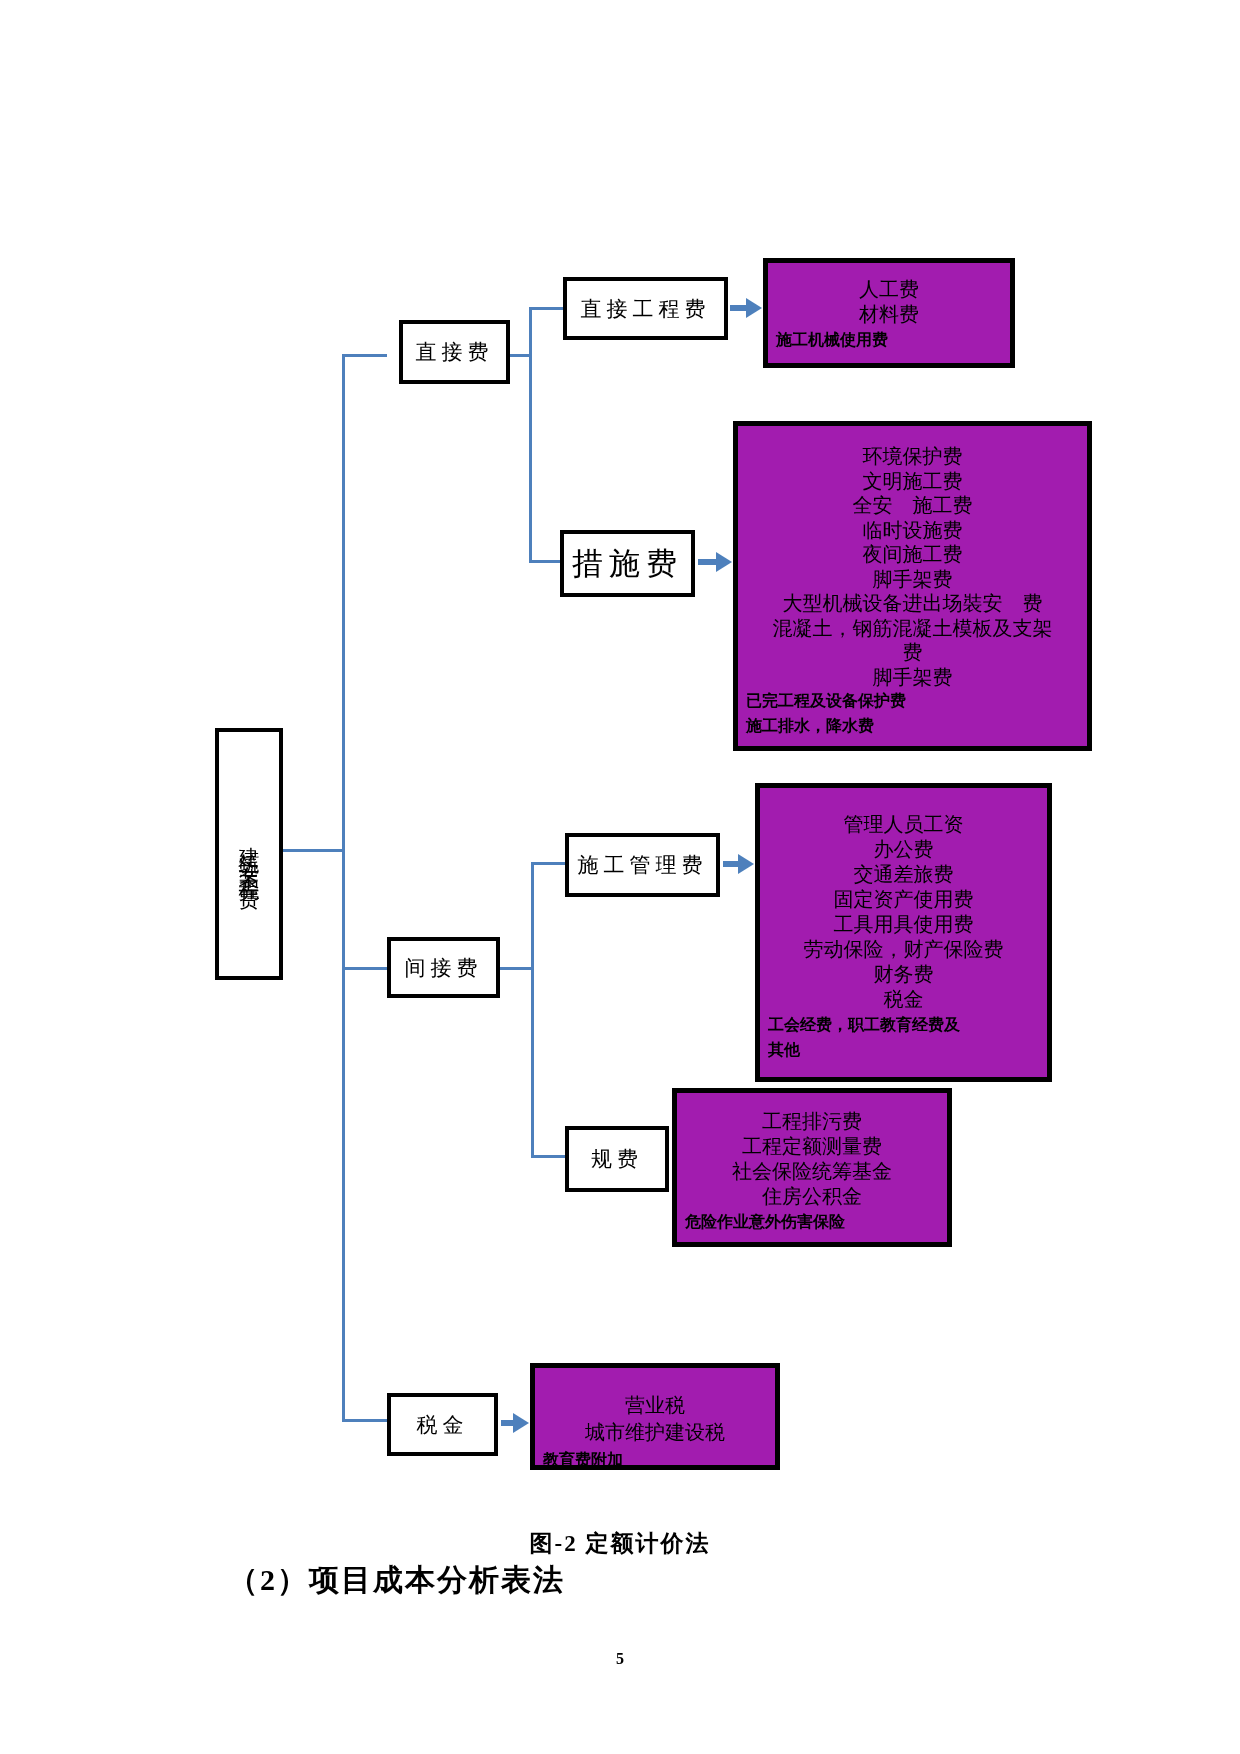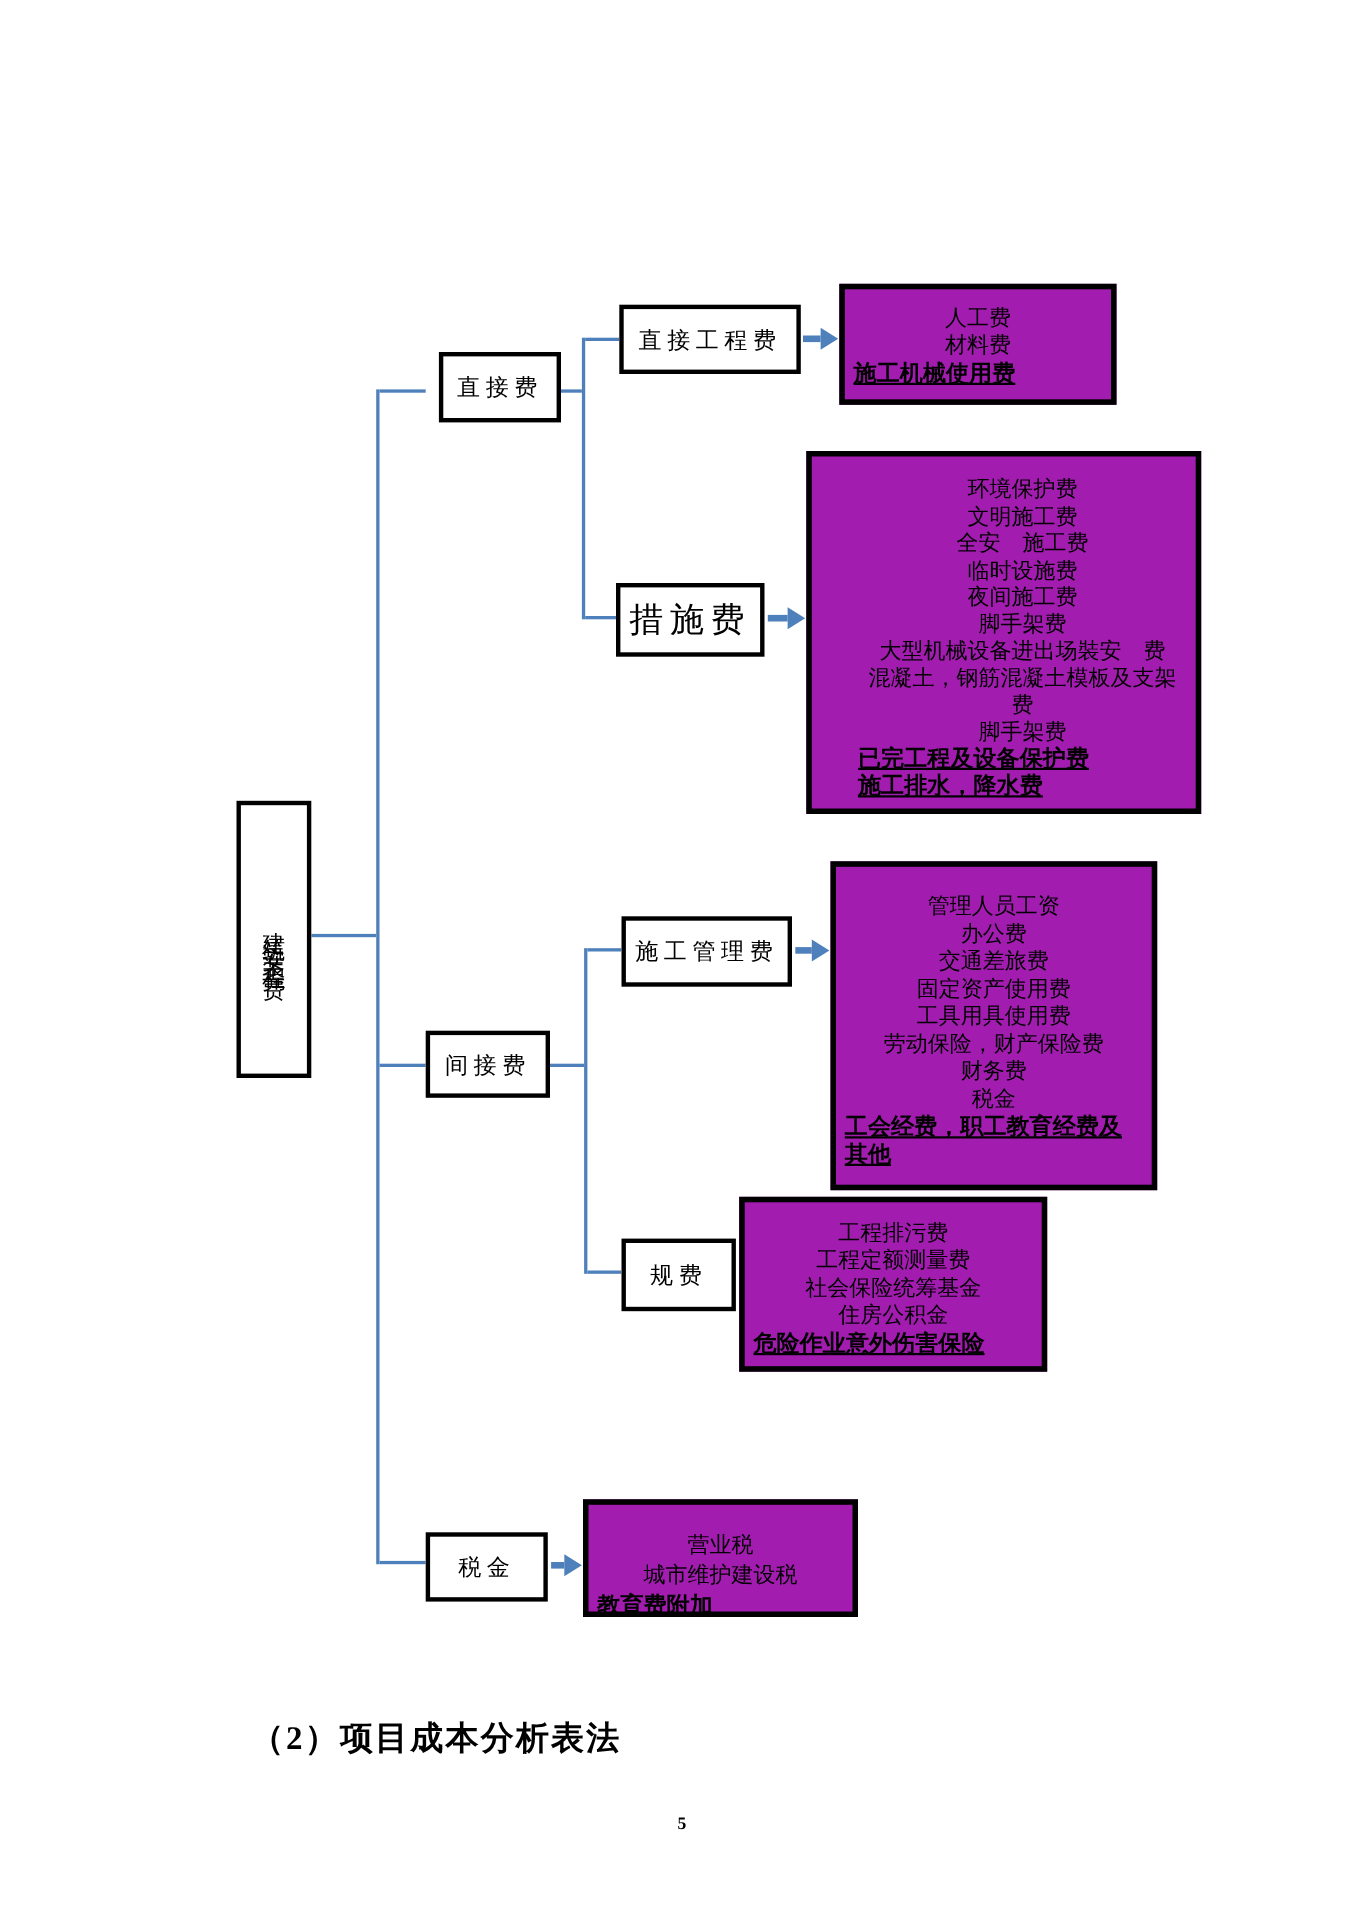--- a/index.html
+++ b/index.html
@@ -22,21 +22,21 @@
   }
   .node.big { font-size:31px; letter-spacing:6px; }
   .node.vert span { writing-mode:vertical-rl; text-orientation:upright; letter-spacing:7px; font-size:21px; }
   .detail {
     position:absolute; border:5px solid var(--ink); background:#a21caf;
     text-align:center; font-size:20px;
   }
   .dline { line-height:25px; }
   .detail.tight .dline { line-height:24.5px; }
   .detail.wide .dline { line-height:27px; }
-  .dline.bold { font-family:"Liberation Sans","DejaVu Sans",sans-serif; font-weight:bold; font-size:21px;text-decoration:underline; }
+  .dline.bold { font-family:"Liberation Sans","DejaVu Sans",sans-serif; font-weight:bold; font-size:16px; }
   .dline.left { text-align:left; padding-left:8px; }
   .caption { position:absolute; left:0; right:0; text-align:center;
     font-weight:bold; font-size:23px; letter-spacing:2px; }
   .subtitle { position:absolute; font-weight:bold; font-size:30px; letter-spacing:2px; }
   .pagenum { position:absolute; left:0; right:0; text-align:center;
     font-weight:bold; font-size:16px; }
 </style>
 </head>
 <body>
 
@@ -82,21 +82,21 @@
   <div class="node" style="left:565px; top:833px; width:155px; height:64px;">施工管理费</div>
   <div class="node" style="left:565px; top:1126px; width:104px; height:66px;">规费</div>
 
   <div class="detail" style="left:763px; top:258px; width:252px; height:110px; padding-top:14px;">
 
   <div class="dline">人工费</div>
       <div class="dline">材料费</div>
       <div class="dline bold left">施工机械使用费</div>
     </div>
 
-  <div class="detail tight" style="left:733px; top:410px; width:359px; height:330px; padding-top:18px;padding-left:34px;">
+  <div class="detail tight" style="left:733px; top:421px; width:359px; height:330px; padding-top:18px;">
 
   <div class="dline">环境保护费</div>
       <div class="dline">文明施工费</div>
       <div class="dline">全安　施工费</div>
       <div class="dline">临时设施费</div>
       <div class="dline">夜间施工费</div>
       <div class="dline">脚手架费</div>
       <div class="dline">大型机械设备进出场裝安　费</div>
       <div class="dline">混凝土，钢筋混凝土模板及支架</div>
       <div class="dline">费</div>
@@ -128,16 +128,17 @@
       <div class="dline bold left">危险作业意外伤害保险</div>
     </div>
 
   <div class="detail wide" style="left:530px; top:1363px; width:250px; height:107px; padding-top:24px;">
 
   <div class="dline">营业税</div>
       <div class="dline">城市维护建设税</div>
       <div class="dline bold left">教育费附加</div>
     </div>
 
+  <div class="caption" style="top:1528px;">图-2 定额计价法</div>
   <div class="subtitle" style="left:228px; top:1560px;">（2）项目成本分析表法</div>
   <div class="pagenum" style="top:1650px;">5</div>
 
 </div>
 
 </body></html>

